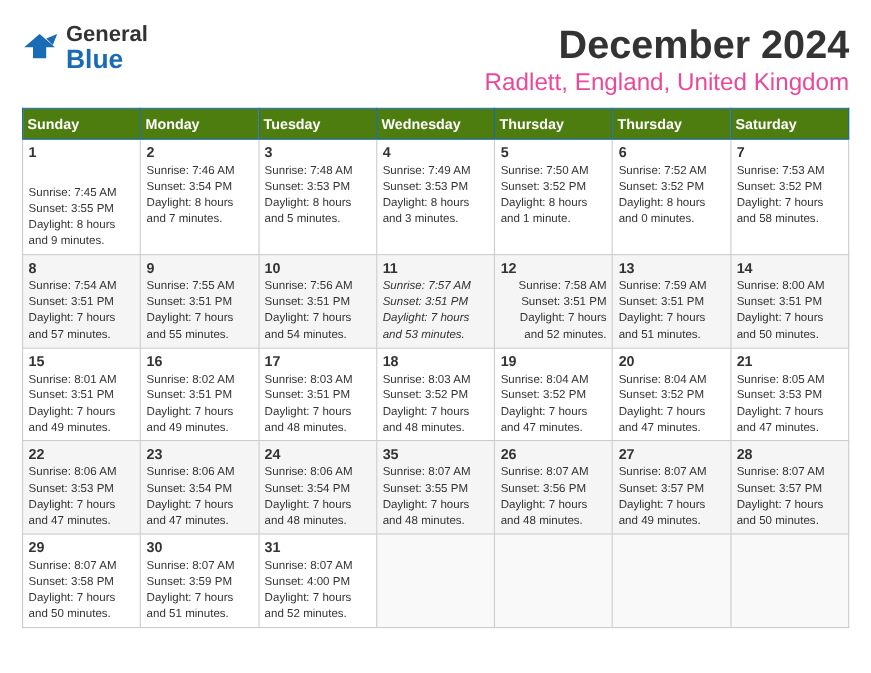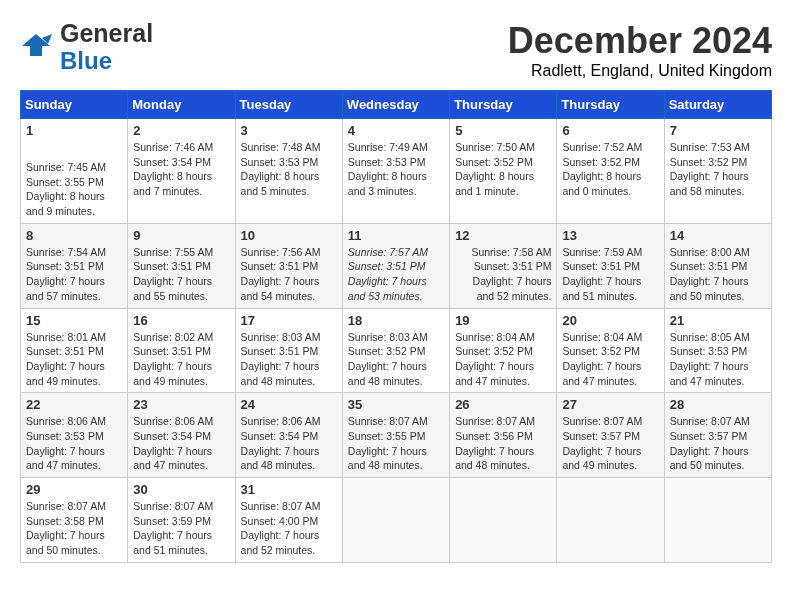--- a/index.html
+++ b/index.html
@@ -28,30 +28,30 @@
     }
     .title-area {
       text-align: right;
     }
     .month-title {
       font-size: 36px;
       font-weight: bold;
       color: #333;
     }
     .subtitle {
-      font-size: 16px;
-      color: #000000;
+      font-size: 22px;
+      color: #ec4899;
     }
     .calendar {
       width: 100%;
       border-collapse: collapse;
       font-size: 11px;
     }
     .calendar th {
-      background: #1d4ed8;
+      background: #4d7c0f;
       color: #fff;
       padding: 6px 4px;
       text-align: left;
       font-size: 13px;
       font-weight: bold;
       border: 1px solid #1a6bb5;
     }
     .calendar td {
       border: 1px solid #ccc;
       padding: 4px 5px;
@@ -85,21 +85,21 @@
 <div class="header-area">
   <div class="logo">
     <div class="logo-line">
       <div style="display:inline-block; margin-right:4px;">
         <svg width="32" height="26" viewBox="0 0 32 26">
           <polygon points="16,2 30,14 22,14 22,24 10,24 10,14 2,14" fill="#1a6bb5"></polygon>
           <polygon points="22,6 32,2 28,12" fill="#1a6bb5"></polygon>
         </svg>
       </div>
       <div>
-        <div style="font-size:25px; font-weight:bold; color:#333; line-height:1.1;">General</div>
+        <div style="font-size:20px; font-weight:bold; color:#333; line-height:1.1;">General</div>
         <div style="font-size:24px; font-weight:bold; color:#1a6bb5; line-height:1.1;">Blue</div>
       </div>
     </div>
   </div>
   <div class="title-area">
     <div class="month-title">December 2024</div>
     <div class="subtitle">Radlett, England, United Kingdom</div>
   </div>
 </div>
 

